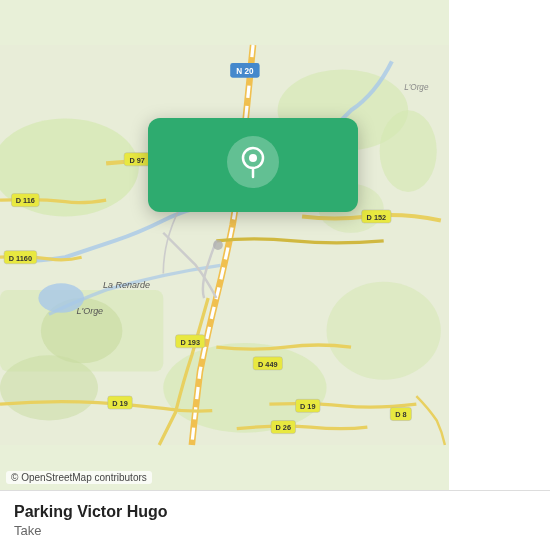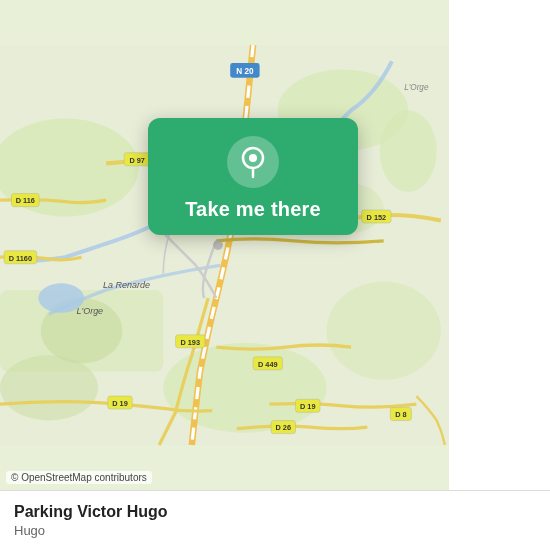--- a/index.html
+++ b/index.html
@@ -212,23 +212,22 @@
 
   
   <div id="take-me-there-card">
     <div id="location-icon-wrapper">
       <svg width="34" height="34" viewBox="0 0 34 34" fill="none" xmlns="http://www.w3.org/2000/svg">
         <circle cx="17" cy="13" r="10" stroke="white" stroke-width="2.5" fill="none"></circle>
         <circle cx="17" cy="13" r="4" fill="white"></circle>
         <path d="M17 23 L17 32" stroke="white" stroke-width="2.5" stroke-linecap="round"></path>
       </svg>
     </div>
-    <span id="take-me-there-label">Take me there</span>
   </div>
 </div>
 
 <div id="bottom-bar">
   <div id="place-info">
     <span id="place-name">Parking Victor Hugo</span>
-    <span id="place-city">Hugo</span>
+    <span id="place-city">Take</span>
   </div>
 
 </div>
 
 </body></html>

